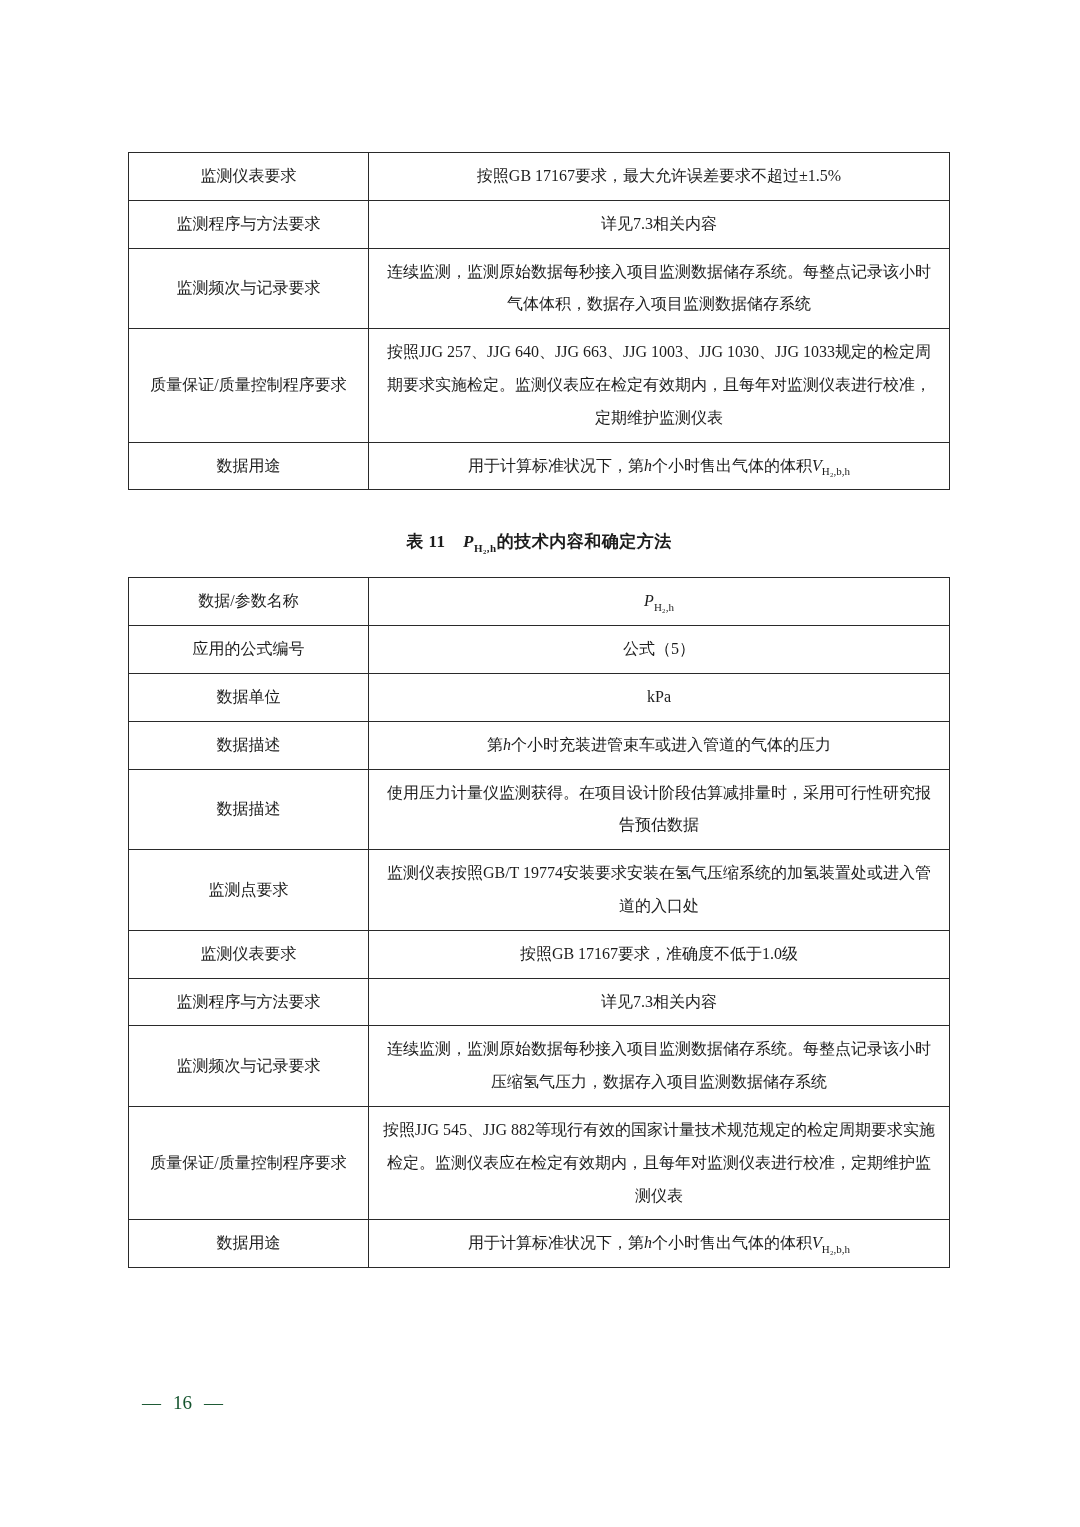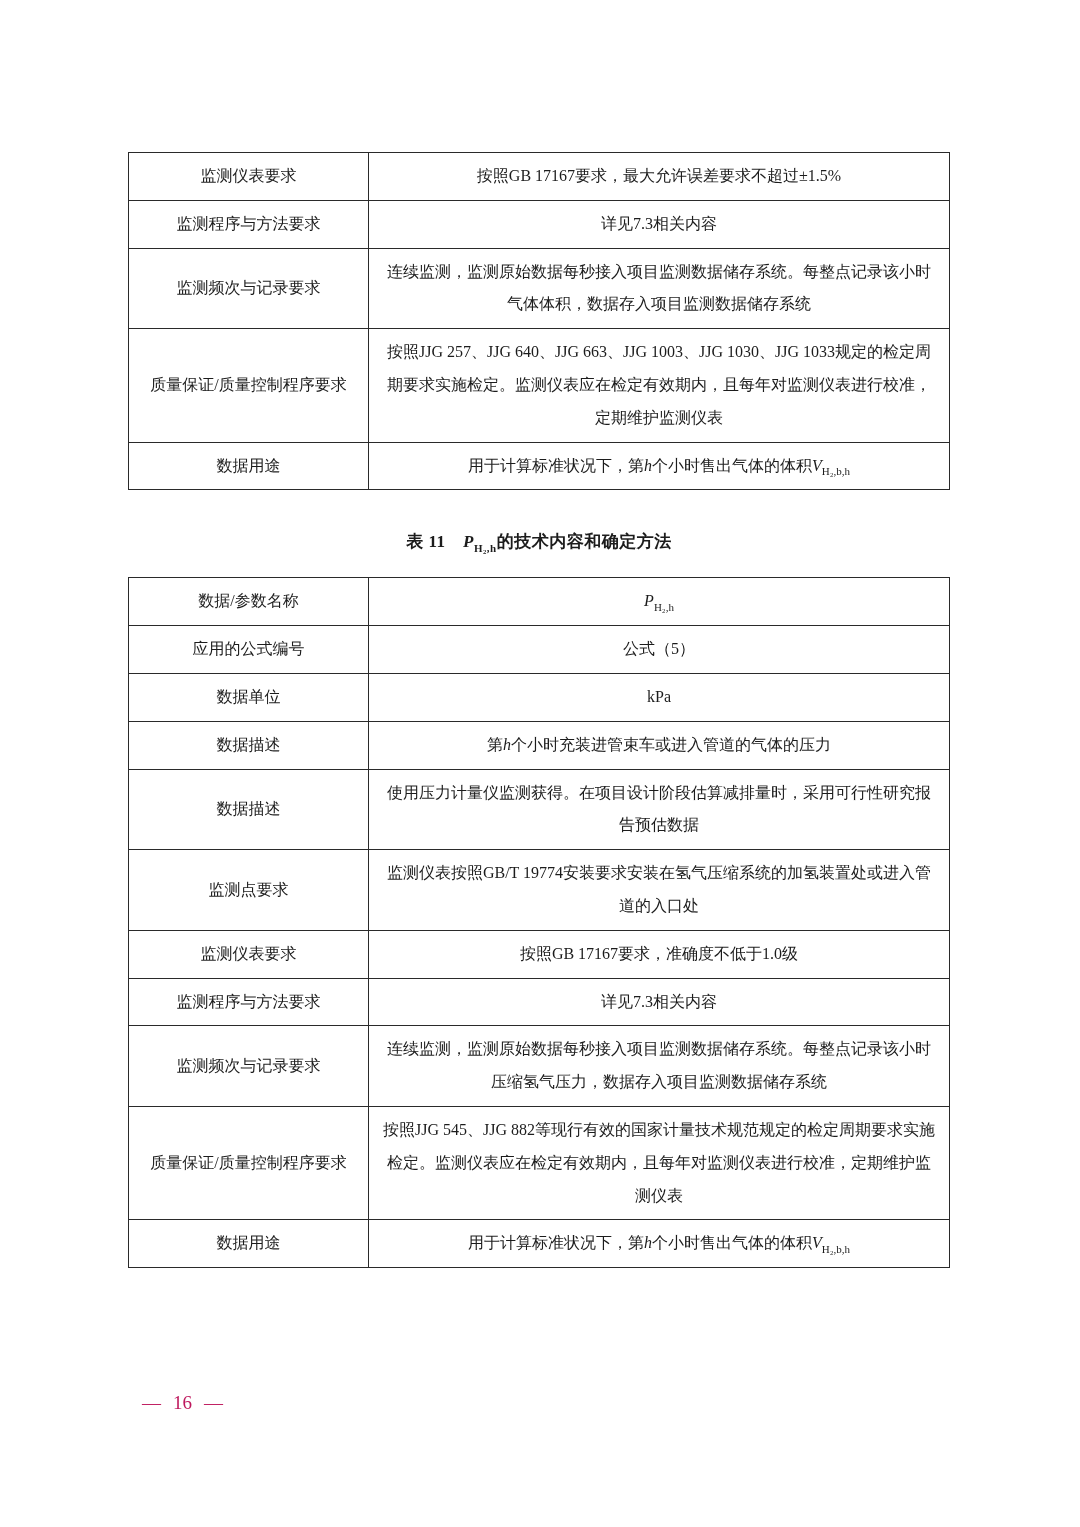--- a/index.html
+++ b/index.html
@@ -44,21 +44,21 @@
   }
 
   .var { font-style: italic; font-family: "Liberation Serif", serif; }
   sub.sub { font-size: 11px; line-height: 0; margin-top: 18px; }
 
   .footer {
     position: absolute;
     left: 142px;
     top: 1392px;
     font-size: 19px;
-    color: #be185d;
+    color: #14532d;
   }
   .footer span { margin-right: 12px; }
   .footer span:last-child { margin-right: 0; }
 </style>
 </head>
 <body>
 
 <div class="page">
   <div class="content">
 

